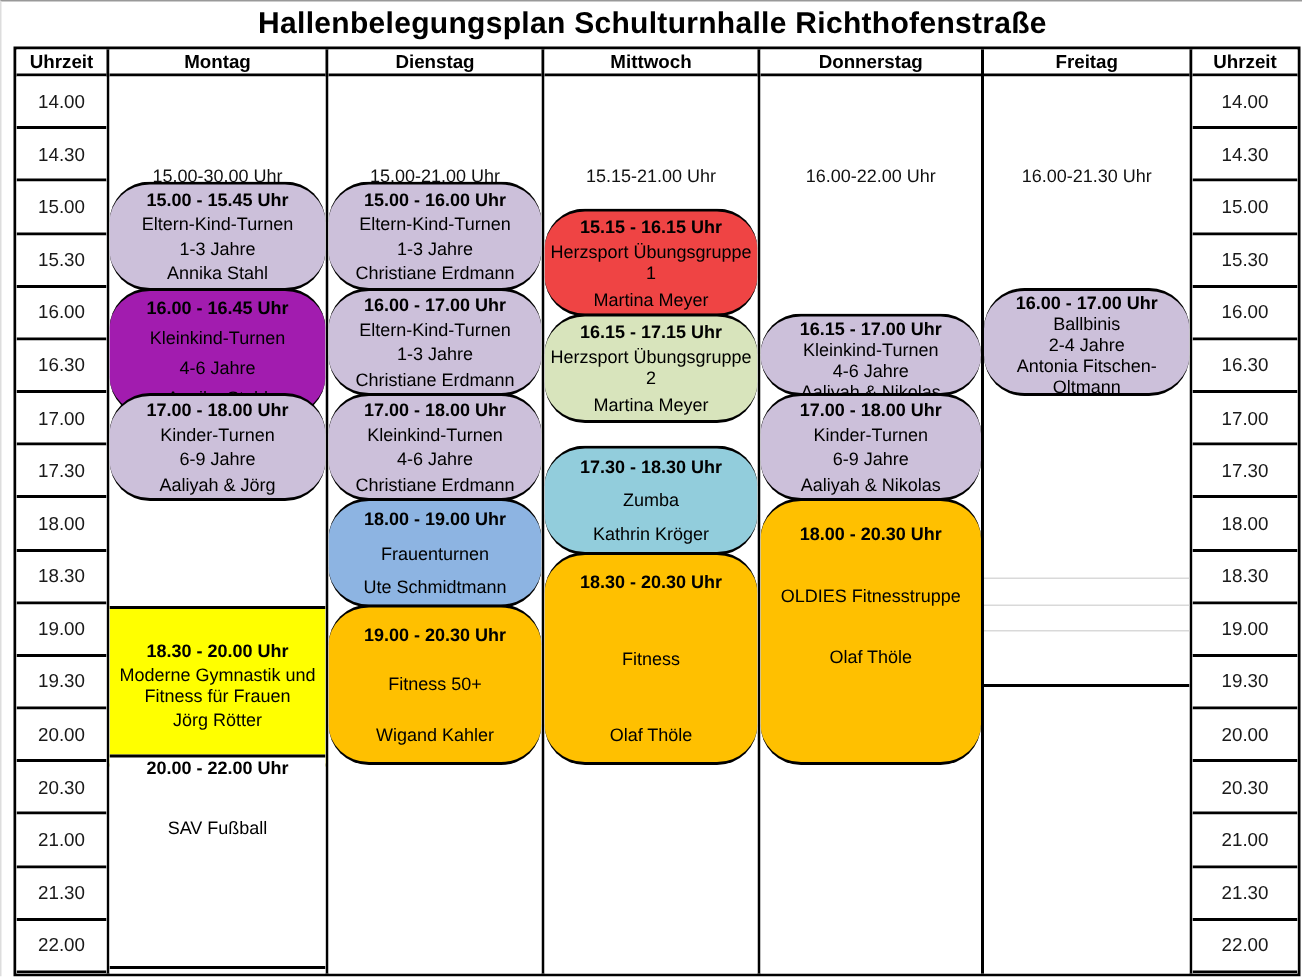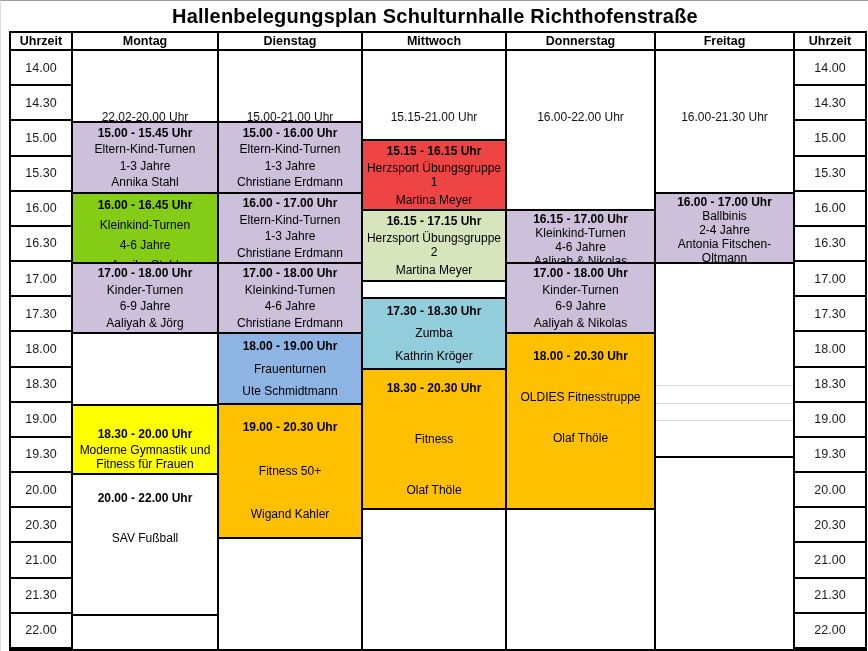--- a/index.html
+++ b/index.html
@@ -37,24 +37,24 @@
     display:flex;align-items:center;justify-content:center;
     font-size:12px;color:#111;text-align:center;
   }
   .event{
     position:absolute;left:0;right:0;box-sizing:border-box;
     border-top:2px solid #000;border-bottom:2px solid #000;
     display:flex;flex-direction:column;align-items:center;
     text-align:center;font-size:12px;line-height:14px;
     padding:1px 2px;overflow:hidden;
   }
-  .align-spread{justify-content:space-around;}
+  .align-spread{justify-content:space-around;border-radius:27px;}
   .align-center{justify-content:center;margin-top:36px;}
   .align-center .ev-line,.align-center .ev-time{margin:1px 0;}
-  .align-top{justify-content:flex-start;padding-top:16px;}
+  .align-top{justify-content:flex-start;padding-top:0;margin-top:30px;}
   .align-top .ev-line{margin-top:26px;}
   .ev-time{font-weight:bold;}
   .faint-line{position:absolute;left:0;right:0;height:1px;background:#d9d9d9;}
   .divider-line{position:absolute;left:0;right:0;height:2px;background:#000;}
 </style>
 </head>
 <body>
 
 <div class="plan">
   <div class="title">Hallenbelegungsplan Schulturnhalle Richthofenstraße</div>
@@ -80,28 +80,28 @@
           <div class="time-cell">20.30</div>
           <div class="time-cell">21.00</div>
           <div class="time-cell">21.30</div>
           <div class="time-cell">22.00</div>
         </div>
     </div>
 
     <div class="col" style="width:146px">
       <div class="hdr">Montag</div>
       <div class="body">
-          <div class="avail">22.02-20.00 Uhr</div>
+          <div class="avail">15.00-30.00 Uhr</div>
           <div class="event align-spread" style="top: 70.3529px; height: 72.3529px; background: rgb(204, 192, 218);">
             <div class="ev-time">15.00 - 15.45 Uhr</div>
             <div class="ev-line">Eltern-Kind-Turnen</div>
             <div class="ev-line">1-3 Jahre</div>
             <div class="ev-line">Annika Stahl</div>
           </div>
-          <div class="event align-spread" style="top: 140.706px; height: 86px; background: #84cc16;">
+          <div class="event align-spread" style="top: 140.706px; height: 86px; background: #a21caf;">
             <div class="ev-time">16.00 - 16.45 Uhr</div>
             <div class="ev-line">Kleinkind-Turnen</div>
             <div class="ev-line">4-6 Jahre</div>
             <div class="ev-line">Annika Stahl</div>
           </div>
           <div class="event align-spread" style="top: 211.059px; height: 72.3529px; background: rgb(204, 192, 218);">
             <div class="ev-time">17.00 - 18.00 Uhr</div>
             <div class="ev-line">Kinder-Turnen</div>
             <div class="ev-line">6-9 Jahre</div>
             <div class="ev-line">Aaliyah &amp; Jörg</div>
@@ -138,21 +138,21 @@
             <div class="ev-time">17.00 - 18.00 Uhr</div>
             <div class="ev-line">Kleinkind-Turnen</div>
             <div class="ev-line">4-6 Jahre</div>
             <div class="ev-line">Christiane Erdmann</div>
           </div>
           <div class="event align-spread" style="top: 281.412px; height: 72.3529px; background: rgb(141, 180, 226);">
             <div class="ev-time">18.00 - 19.00 Uhr</div>
             <div class="ev-line">Frauenturnen</div>
             <div class="ev-line">Ute Schmidtmann</div>
           </div>
-          <div class="event align-spread" style="top: 351.765px; height: 136px; background: rgb(255, 192, 0);">
+          <div class="event align-spread" style="top: 351.765px; height: 107px; background: rgb(255, 192, 0);">
             <div class="ev-time">19.00 - 20.30 Uhr</div>
             <div class="ev-line">Fitness 50+</div>
             <div class="ev-line">Wigand Kahler</div>
           </div>
         </div>
     </div>
 
     <div class="col" style="width:144px">
       <div class="hdr">Mittwoch</div>
       <div class="body">

